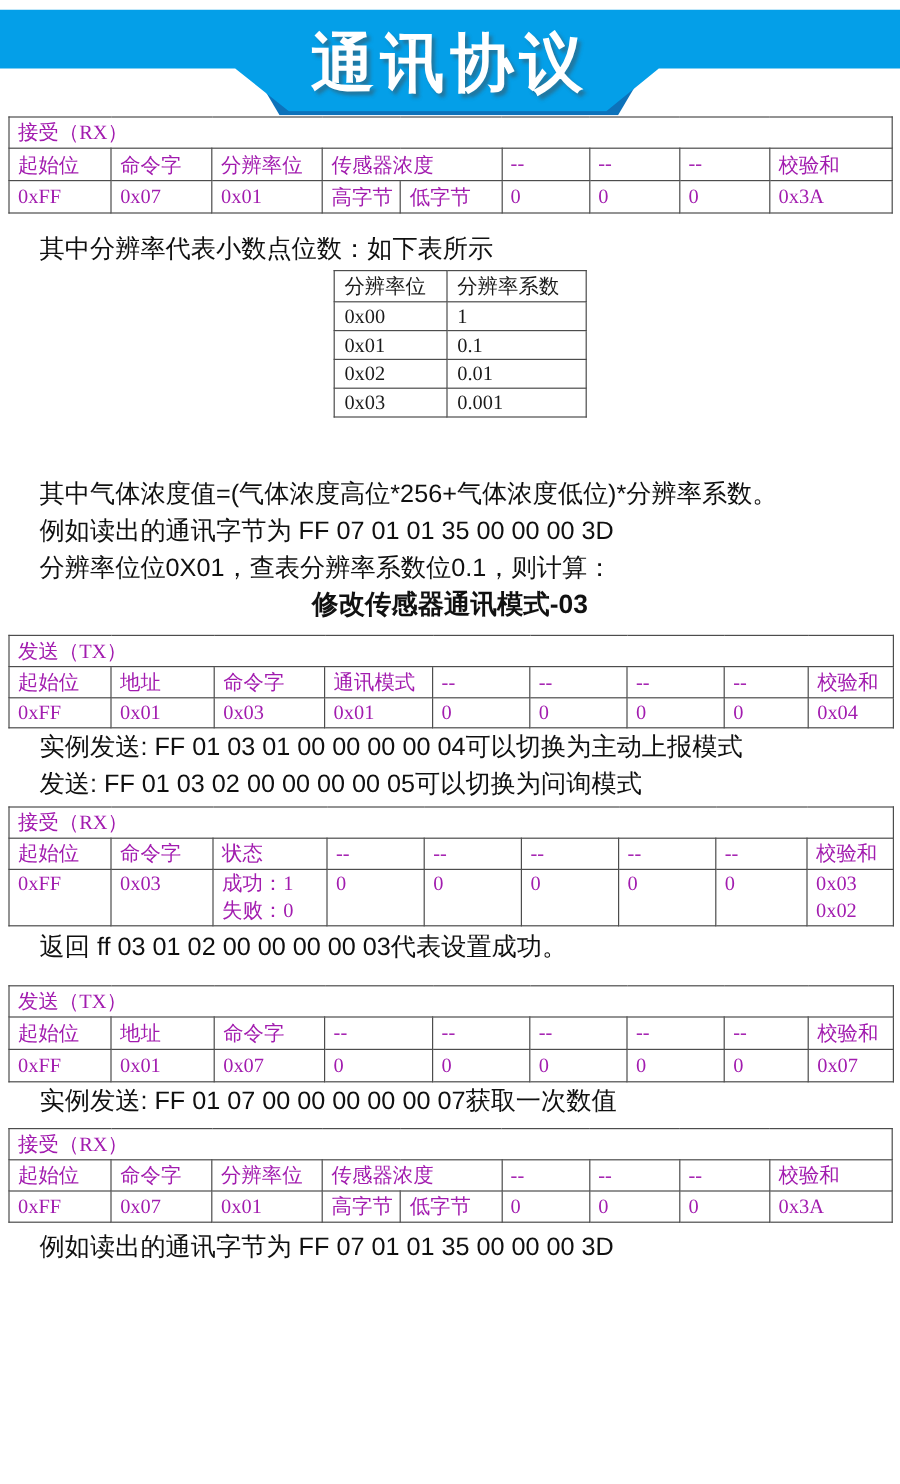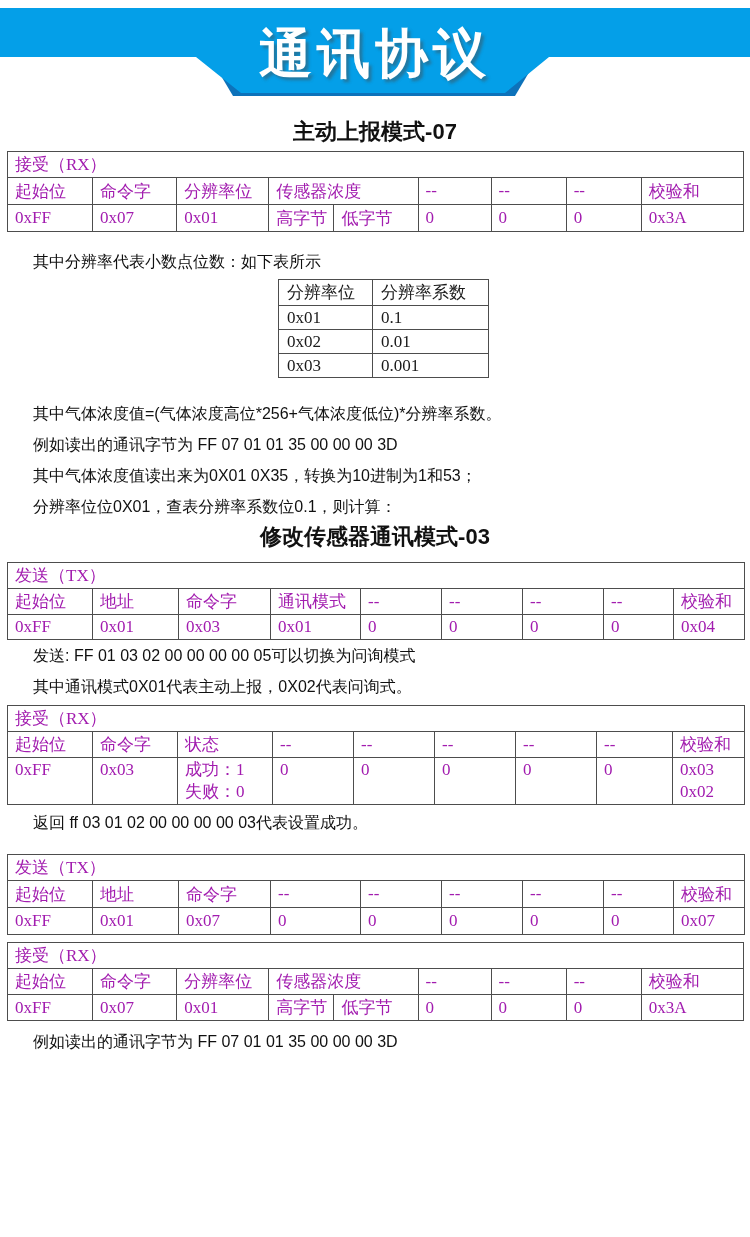--- a/index.html
+++ b/index.html
@@ -36,40 +36,39 @@
   #t5 tr.hdr td,#t5 tr.dat td{height:22px;}
   #t1{margin-top:4px;} #t2{margin-top:10px;} #t3{margin-top:3px;}
   #t4{margin-top:16px;} #t5{margin-top:7px;}
 
   
   table.res{border-collapse:collapse;table-layout:fixed;width:210px;margin:2px 0 0 278px;
       font-family:"Liberation Serif",serif;font-size:17px;color:#1a1a1a;}
   table.res td{border:1px solid #4d4d4d;padding:1px 8px;height:21px;vertical-align:middle;}
 
   
-  .para{margin-left:33px;font-size:16px;line-height:31px;color:#101010;}
+  .para{margin-left:33px;font-size:21px;line-height:31px;color:#101010;}
   #p1{margin-top:14px;}
-  #calc{margin-top:20px;}
+  #calc{margin-top:48px;}
   #mode{margin-top:0px;}
   #ret{margin-top:2px;}
   #sendx{margin-top:0px;}
   #ex{margin-top:5px;}
 </style>
 </head>
 <body>
 
 <div class="page">
 
   <div class="banner">
     <div class="banner-shadow"></div>
     <div class="banner-main"></div>
     <div class="banner-title">通讯协议</div>
   </div>
 
-  <div class="sec-title" id="sec1">主动上报模式-07</div>
 
   <table class="proto" id="t1">
     <colgroup>
         <col style="width:85px">
         <col style="width:84px">
         <col style="width:92px">
         <col style="width:65px">
         <col style="width:84px">
         <col style="width:73px">
         <col style="width:75px">
@@ -110,38 +109,41 @@
     <colgroup>
         <col style="width:94px">
         <col style="width:116px">
       </colgroup>
     <tbody>
         <tr>
       <td>分辨率位</td>
       <td>分辨率系数</td>
     </tr>
     <tr>
+      <td>0x00</td>
+      <td>1</td>
+    </tr>
+    <tr>
       <td>0x01</td>
       <td>0.1</td>
     </tr>
     <tr>
       <td>0x02</td>
       <td>0.01</td>
     </tr>
     <tr>
       <td>0x03</td>
       <td>0.001</td>
     </tr>
   </tbody>
     </table>
 
   <div id="calc">
     <div class="para">其中气体浓度值=(气体浓度高位*256+气体浓度低位)*分辨率系数。</div>
     <div class="para">例如读出的通讯字节为 FF 07 01 01 35 00 00 00 3D</div>
-    <div class="para">其中气体浓度值读出来为0X01 0X35，转换为10进制为1和53；</div>
     <div class="para">分辨率位位0X01，查表分辨率系数位0.1，则计算：</div>
   </div>
 
   <div class="sec-title" id="sec2">修改传感器通讯模式-03</div>
 
   <table class="proto" id="t2">
     <colgroup>
         <col style="width:85px">
         <col style="width:86px">
         <col style="width:92px">
@@ -175,22 +177,22 @@
       <td>0</td>
       <td>0</td>
       <td>0</td>
       <td>0</td>
       <td>0x04</td>
     </tr>
   </tbody>
     </table>
 
   <div id="mode">
+    <div class="para">实例发送: FF 01 03 01 00 00 00 00 04可以切换为主动上报模式</div>
     <div class="para">发送: FF 01 03 02 00 00 00 00 05可以切换为问询模式</div>
-    <div class="para">其中通讯模式0X01代表主动上报，0X02代表问询式。</div>
   </div>
 
   <table class="proto" id="t3">
     <colgroup>
         <col style="width:85px">
         <col style="width:85px">
         <col style="width:95px">
         <col style="width:81px">
         <col style="width:81px">
         <col style="width:81px">
@@ -264,20 +266,21 @@
       <td>0</td>
       <td>0</td>
       <td>0</td>
       <td>0</td>
       <td>0</td>
       <td>0x07</td>
     </tr>
   </tbody>
     </table>
 
+  <div class="para" id="sendx">实例发送: FF 01 07 00 00 00 00 00 07获取一次数值</div>
 
   <table class="proto" id="t5">
     <colgroup>
         <col style="width:85px">
         <col style="width:84px">
         <col style="width:92px">
         <col style="width:65px">
         <col style="width:84px">
         <col style="width:73px">
         <col style="width:75px">

